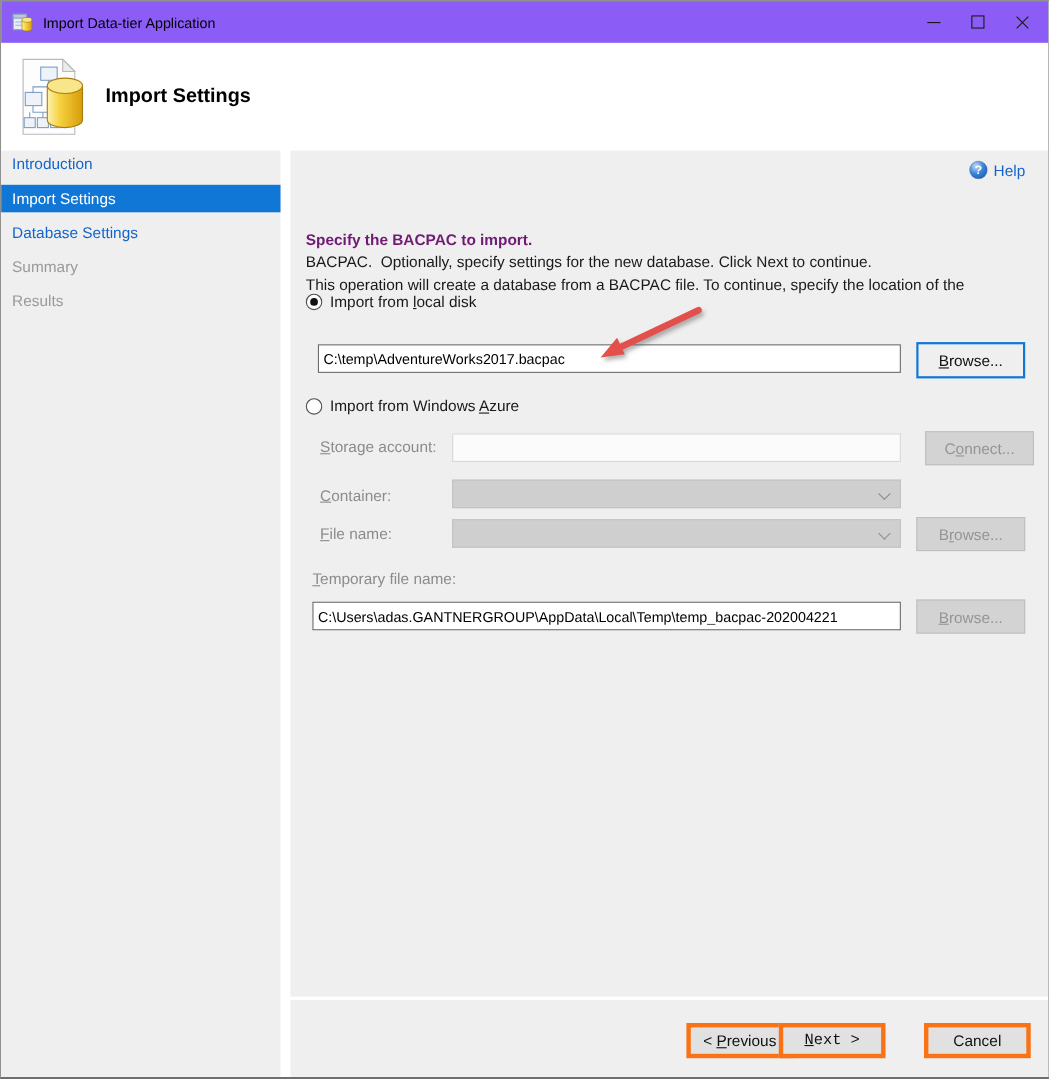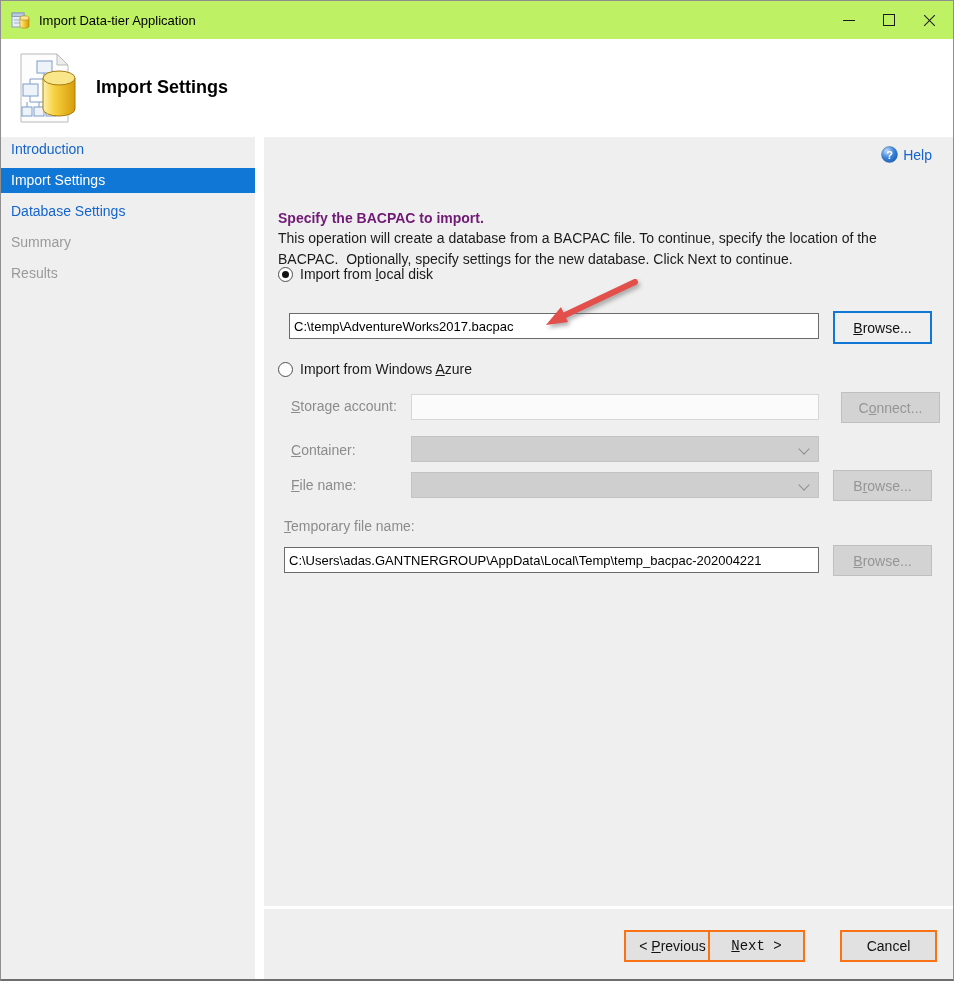--- a/index.html
+++ b/index.html
@@ -1,20 +1,20 @@
 <!DOCTYPE html>
 <html><head>
 <meta charset="utf-8">
 <style>
   html,body{margin:0;padding:0;background:#d8d8d8;font-family:"Liberation Sans",sans-serif;}
   .window{position:relative;width:954px;height:981px;background:#ffffff;border:1px solid #8f8f8f;
           border-bottom:2px solid #6e6e6e;box-sizing:border-box;overflow:hidden;}
 
   
-  .titlebar{position:absolute;left:0;top:0;right:0;height:38px;background:#bef264;display:flex;align-items:center;}
+  .titlebar{position:absolute;left:0;top:0;right:0;height:38px;background:#8b5cf6;display:flex;align-items:center;}
   .titlebar .appicon{margin-left:10px;width:20px;height:20px;flex:0 0 auto;}
   .title-text{margin-left:8px;font-size:13px;color:#000;}
   .win-controls{position:absolute;right:4px;top:0;height:38px;display:flex;align-items:center;}
   .win-btn{width:40px;height:32px;display:flex;align-items:center;justify-content:center;cursor:default;}
   .glyph-min{width:12px;height:0;border-top:1px solid #1a1a1a;}
   .glyph-max{width:10px;height:10px;border:1px solid #1a1a1a;}
   .glyph-close{position:relative;width:13px;height:13px;}
   .glyph-close::before,.glyph-close::after{content:"";position:absolute;left:-1px;top:6px;width:15px;height:0;border-top:1px solid #1a1a1a;}
   .glyph-close::before{transform:rotate(45deg);}
   .glyph-close::after{transform:rotate(-45deg);}
@@ -51,21 +51,21 @@
   .mn{text-decoration:underline;}
 
   .tb{position:absolute;box-sizing:border-box;font-family:"Liberation Sans",sans-serif;font-size:13px;color:#000;
       background:#ffffff;border:1px solid #6b6b6b;padding:0 4px;height:26px;}
   .tb-disabled{background:#fbfbfb;border:1px solid #d7d7d7;}
 
   .combo{position:absolute;box-sizing:border-box;height:26px;background:#cfcfcf;border:1px solid #c3c3c3;}
   .chev{position:absolute;right:10px;top:8px;width:7px;height:7px;border-right:1px solid #8f8f8f;border-bottom:1px solid #8f8f8f;transform:rotate(45deg);}
 
   .btn{position:absolute;box-sizing:border-box;font-family:"Liberation Sans",sans-serif;font-size:14px;color:#111;
-       background:#e1e1e1;border:2px solid #f97316;display:flex;align-items:center;justify-content:center;cursor:default;}
+       background:#e1e1e1;border:4px solid #f97316;display:flex;align-items:center;justify-content:center;cursor:default;}
   .btn-focused{background:#efefef;border:2px solid #1177d7;}
   .btn-disabled{background:#d3d3d3;border:1px solid #bfbfbf;color:#959595;}
 
   .field-label{position:absolute;font-size:14px;color:#8c8c8c;white-space:pre;}
 
   
   .footer .btn{width:97px;height:32px;}
 
   
   .arrow-overlay{position:absolute;left:0;top:0;width:954px;height:981px;pointer-events:none;z-index:6;
@@ -156,22 +156,22 @@
           </defs>
           <circle cx="8.5" cy="8.5" r="8" fill="url(#helpg)" stroke="#3a6ea5" stroke-width="0.5"></circle>
           <text x="8.5" y="12.5" text-anchor="middle" font-family="Liberation Sans, sans-serif" font-size="11" font-weight="bold" fill="#ffffff">?</text>
         </svg>
         <span class="help-label">Help</span>
       </div>
 
       <div class="heading">Specify the BACPAC to import.</div>
 
       <div class="desc">
+        <div class="desc-line">BACPAC.  Optionally, specify settings for the new database. Click Next to continue.</div>
         <div class="desc-line">This operation will create a database from a BACPAC file. To continue, specify the location of the</div>
-        <div class="desc-line">BACPAC.  Optionally, specify settings for the new database. Click Next to continue.</div>
       </div>
 
       <div class="radio-row" style="left:14px;top:129px;">
         <span class="radio checked"></span>
         <span class="lbl"><span>Import from </span><span class="mn">l</span><span>ocal disk</span></span>
       </div>
 
       <input class="tb" style="left: 25px; top: 176px; width: 530px;" value="C:\temp\AdventureWorks2017.bacpac">
 
       <button class="btn btn-focused" style="left:569px;top:174px;width:99px;height:33px;">

